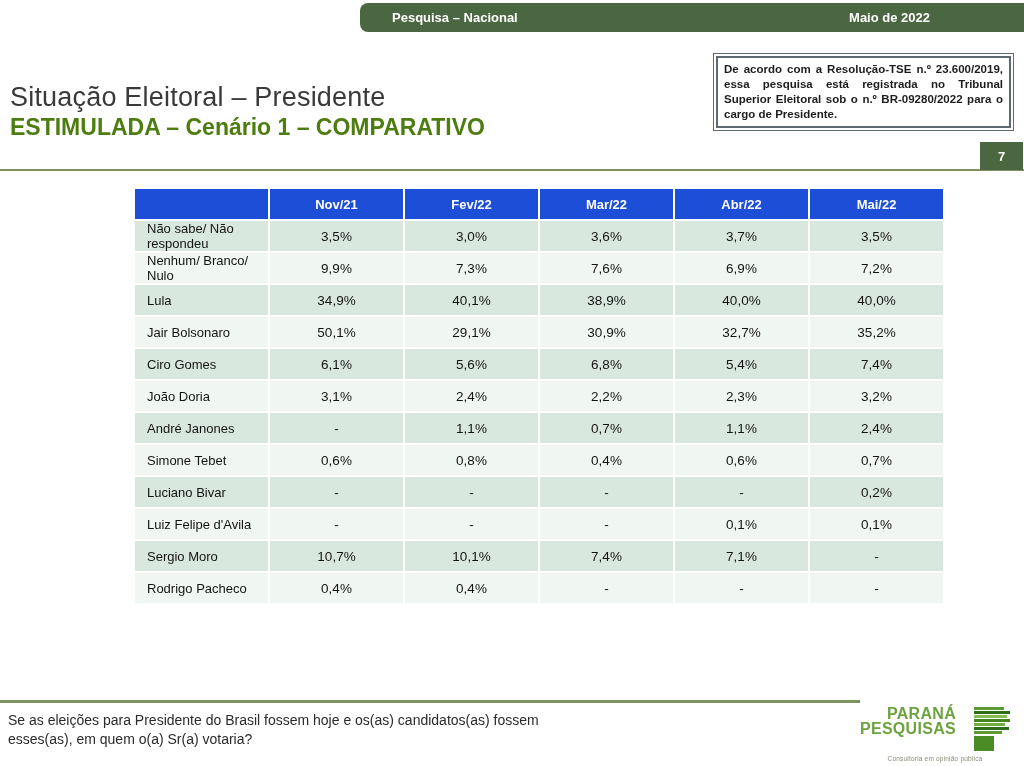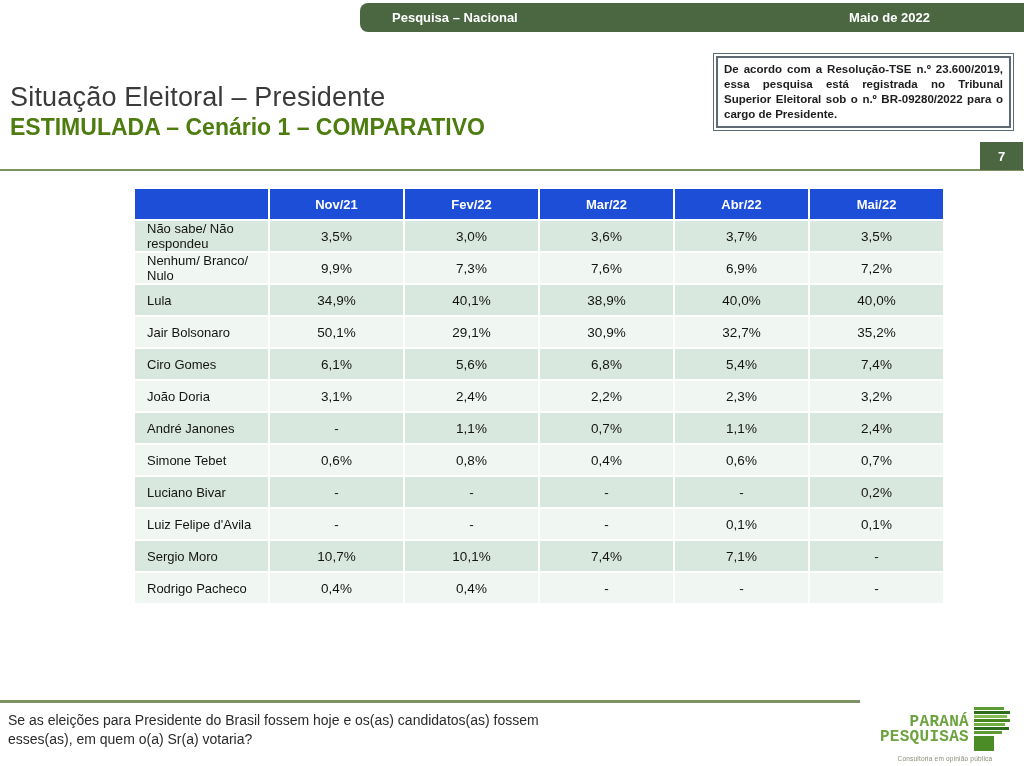--- a/index.html
+++ b/index.html
@@ -41,21 +41,21 @@
   table.results td.name { text-align:left; padding-left:12px; width:183px; }
   table.results td.val  { text-align:center; width:125px; font-size:13.5px; }
   table.results tbody tr:nth-child(odd)  td { background:#d9e8de; }
   table.results tbody tr:nth-child(even) td { background:#f0f6f1; }
 
   
   .question { position:absolute; left:8px; top:711px; width:575px; font-size:14px;
     color:#2b2b2b; line-height:1.35; }
   .logo { position:absolute; right:14px; top:707px; display:flex; flex-direction:column;
     align-items:center; }
-  .logo-row { display:flex; align-items:center; gap:5px;font-family:Liberation Mono, monospace; }
+  .logo-row { display:flex; align-items:flex-start; gap:18px; }
   .logo-text { text-align:right; color:#6da33f; font-weight:bold; font-size:16px;
     line-height:.92; letter-spacing:.3px; }
   .logo-tagline { font-size:6.5px; color:#8b8b78; margin-top:2px; letter-spacing:.2px; }
 </style>
 </head>
 <body>
 
 <div class="topbar">
   <span class="left">Pesquisa – Nacional</span>
   <span class="right">Maio de 2022</span>

